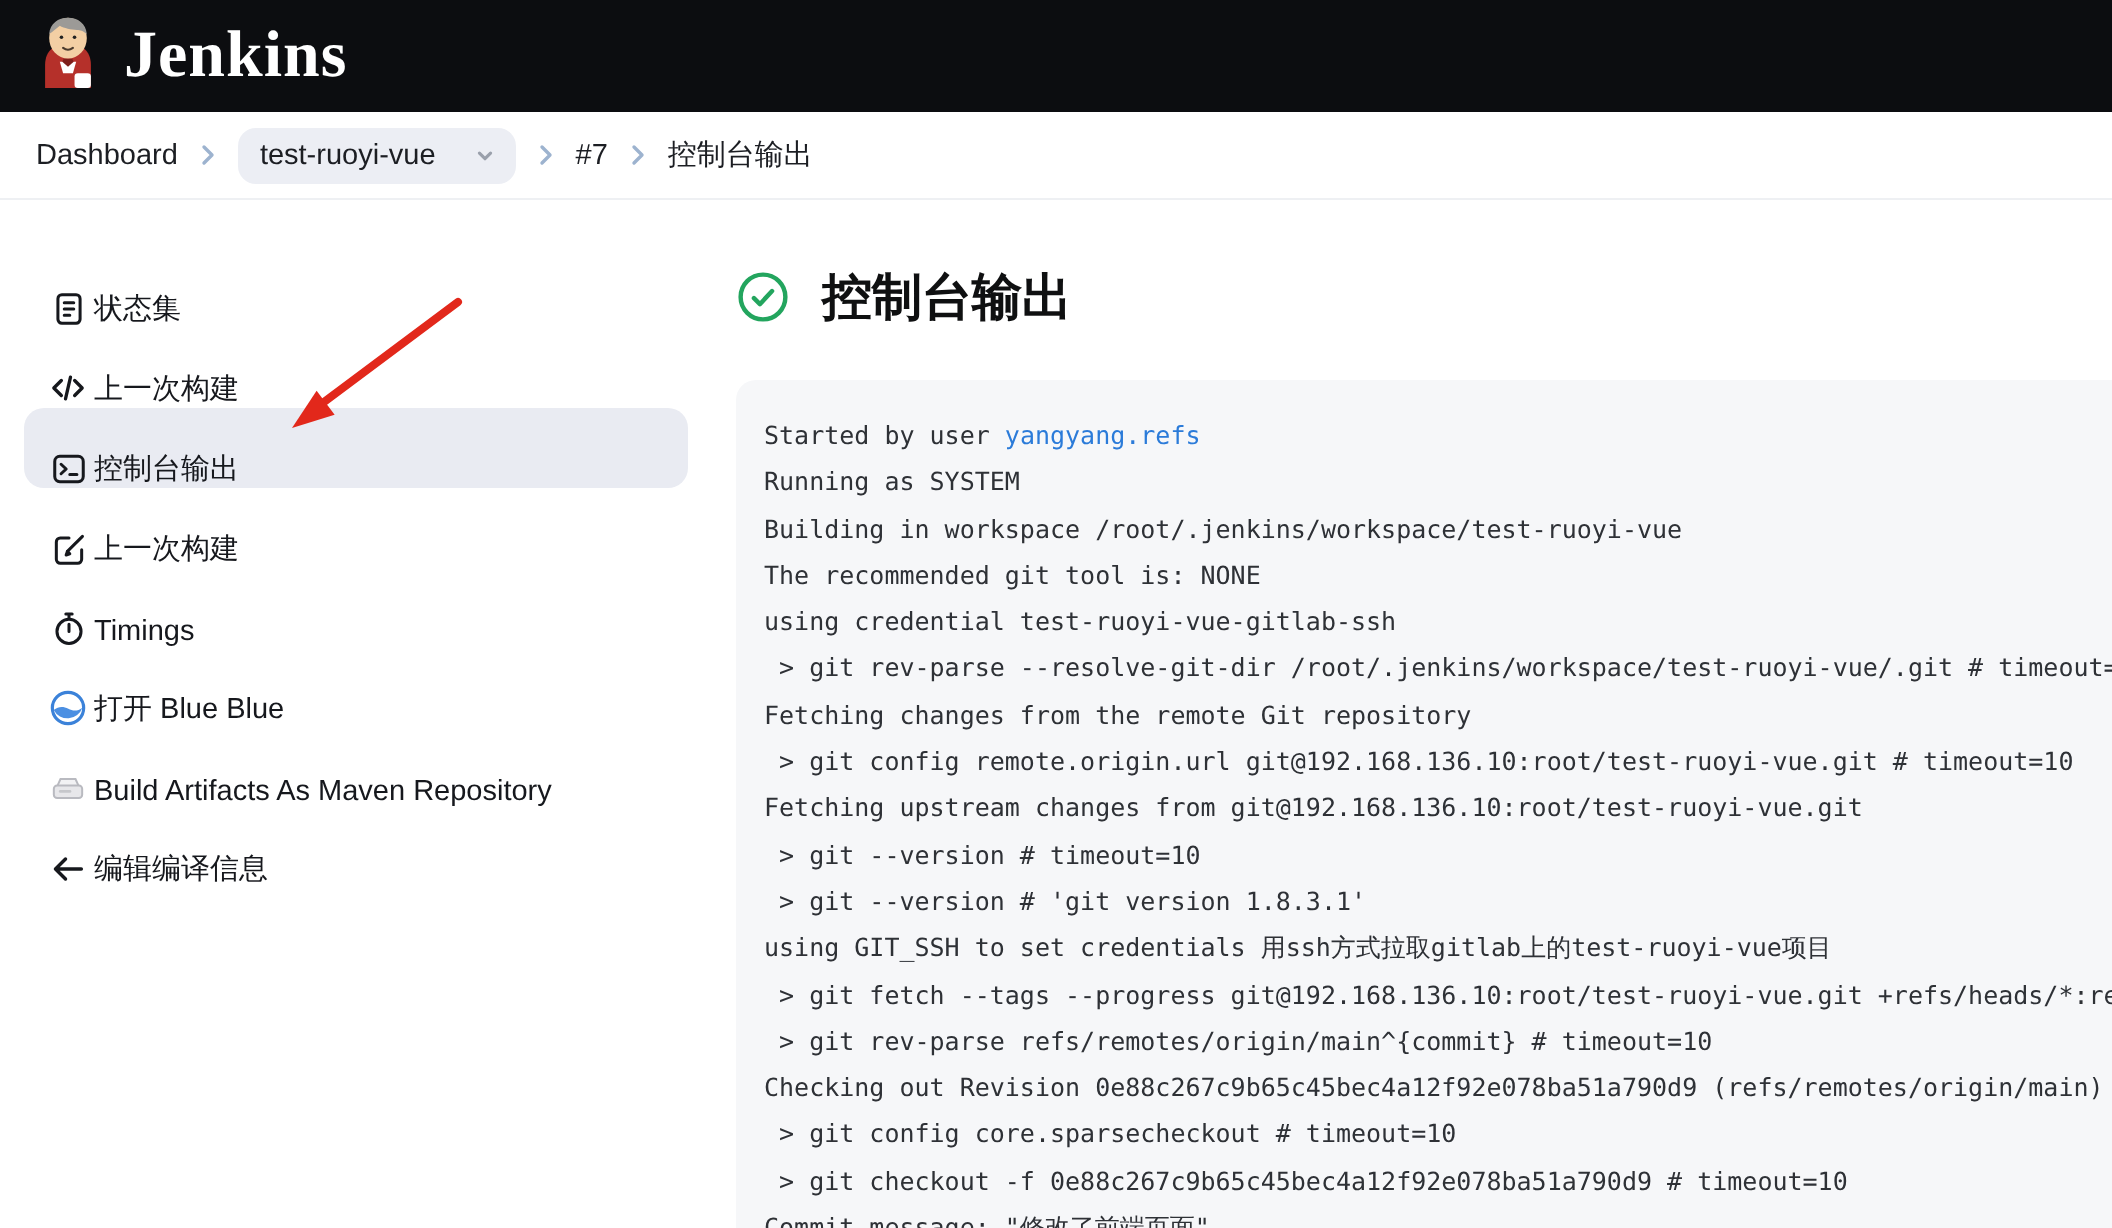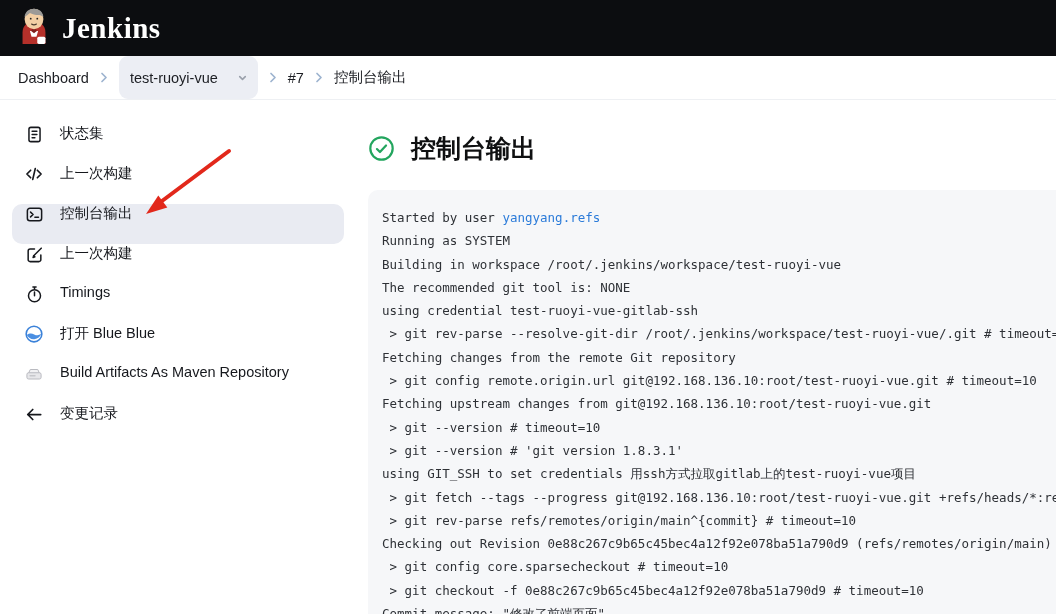--- a/index.html
+++ b/index.html
@@ -23,39 +23,39 @@
     color:var(--text-dark);
   }
   
   .topbar{
     height:56px;background:var(--header-bg);
     display:flex;align-items:center;padding:0 16px;
   }
   .logo{display:flex;align-items:center;gap:10px;text-decoration:none;cursor:pointer;}
   .logo-text{
     font-family:"Liberation Serif",serif;font-weight:700;
-    font-size:29px;color:#ffffff;letter-spacing:.5px;
+    font-size:33px;color:#ffffff;letter-spacing:.5px;
   }
   
   .breadcrumb-bar{
-    height:44px;display:flex;
+    height:44px;display:flex;align-items:center;
     padding:0 18px;font-size:14.5px;
     border-bottom:1px solid #eef0f3;
     background:#fff;
   }
   .crumb{display:flex;align-items:center;color:#1c1e23;text-decoration:none;cursor:pointer;white-space:nowrap;}
   .crumb.pill{
     background:var(--pill-bg);border-radius:9px;padding:6px 9px 6px 11px;gap:18px;
   }
   .crumb-sep{display:flex;align-items:center;margin:0 11px;}
   
   .content{display:flex;}
   .sidebar{width:356px;flex:none;padding:24px 12px 0 12px;}
   .side-item{
-    height:40px;display:flex;align-items:flex-start;gap:16px;
+    height:40px;display:flex;align-items:flex-end;gap:3px;
     padding:0 12px;border-radius:10px;font-size:14.5px;font-weight:500;
     color:var(--text-dark);cursor:pointer;white-space:nowrap;
   }
   .side-item.active{background:var(--active-item-bg);}
   .side-icon{width:20px;height:20px;flex:none;display:flex;align-items:center;justify-content:center;}
   .main{flex:1;min-width:0;padding:32px 0 0 12px;}
   .page-heading{display:flex;align-items:center;gap:16px;margin:0 0 25px 0;}
   .check-icon{width:27px;height:27px;display:flex;}
   h1.page-title{margin:0;font-size:25px;font-weight:700;color:#0f1011;}
   
@@ -194,21 +194,21 @@
             </svg>
           </span>
           <span>Build Artifacts As Maven Repository</span>
         </a>
         <a class="side-item">
           <span class="side-icon">
             <svg width="21" height="21" viewBox="0 0 24 24" fill="none" stroke="#16181d" stroke-width="2.1" stroke-linecap="round" stroke-linejoin="round">
               <path d="M20 12H4.5M10.5 6L4.5 12l6 6"></path>
             </svg>
           </span>
-          <span>变更记录</span>
+          <span>编辑编译信息</span>
         </a>
       </aside>
 
     <main class="main">
       <div class="page-heading">
         <span class="check-icon">
           <svg width="27" height="27" viewBox="0 0 28 28" fill="none" stroke="#23a55e" stroke-width="2.3" stroke-linecap="round" stroke-linejoin="round">
             <circle cx="14" cy="14" r="11.6"></circle>
             <path d="M9.3 14.6l3.1 3.1 6.3-6.8"></path>
           </svg>

